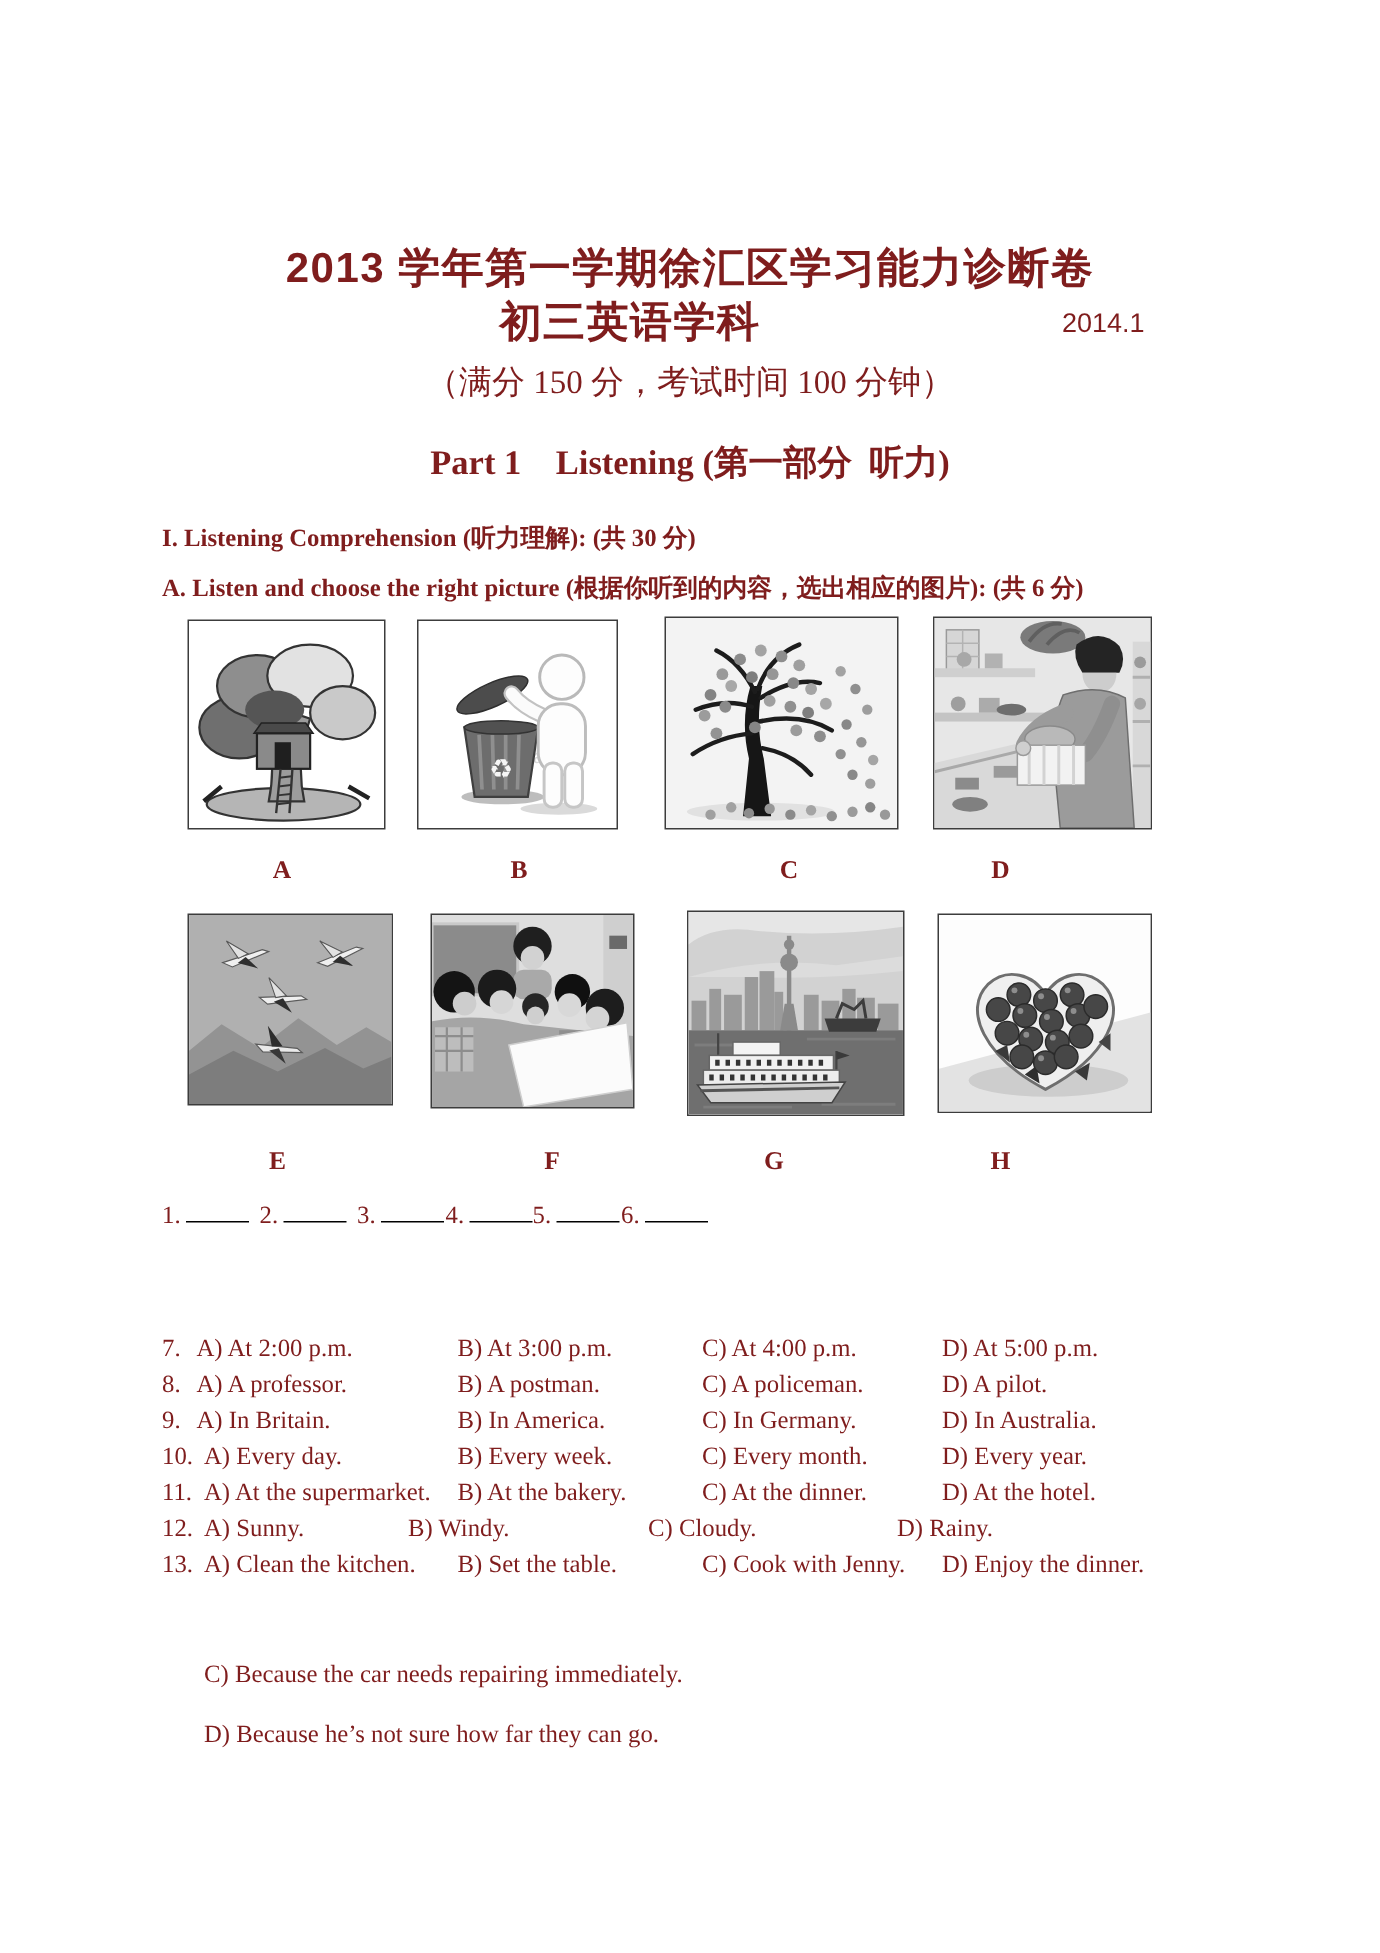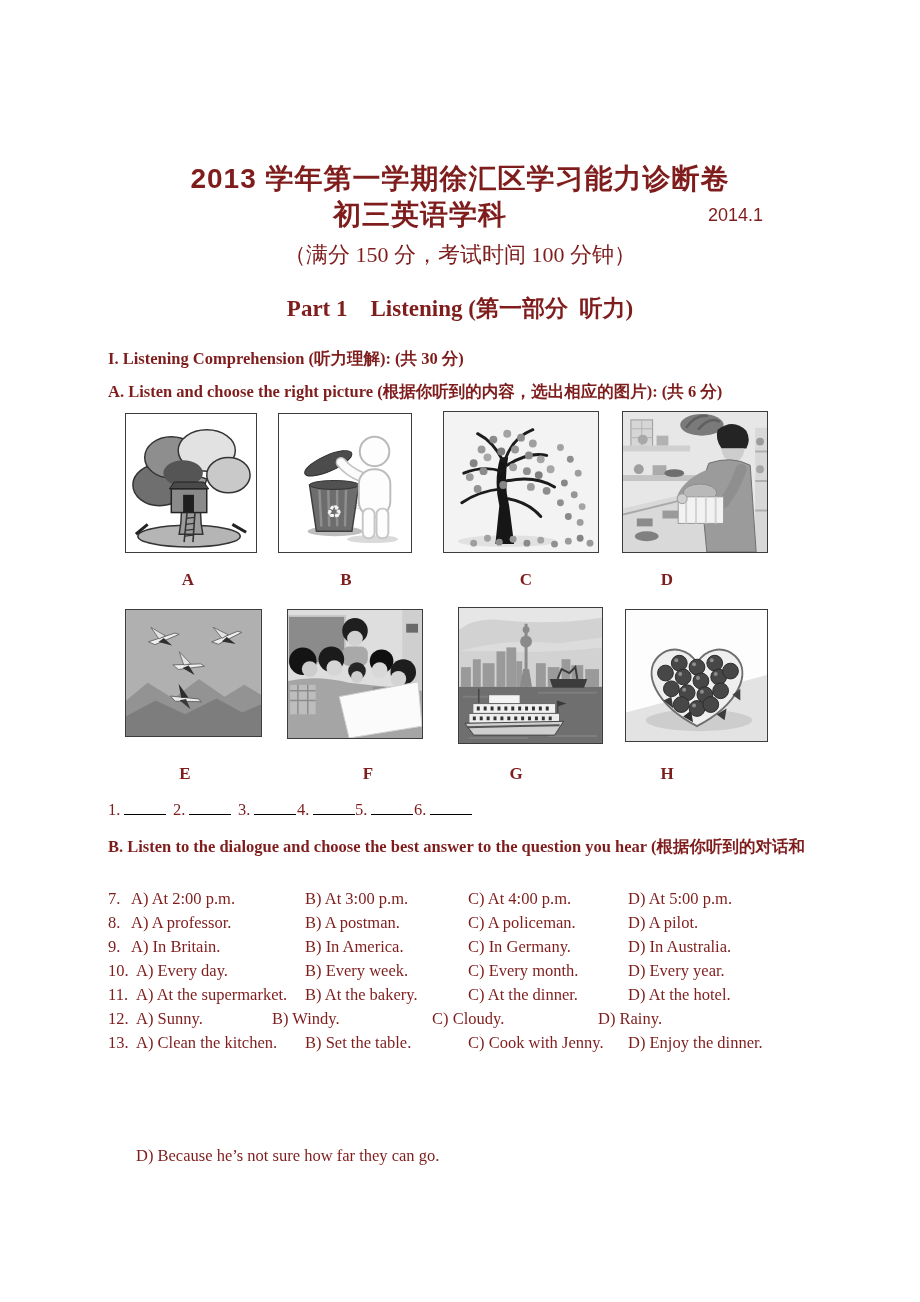--- a/index.html
+++ b/index.html
@@ -301,21 +301,20 @@
 
   <div>
     <span class="blank-item" style="left:108px;top:799px;"><span>1.</span><span class="bline"></span></span>
     <span class="blank-item" style="left:173px;top:799px;"><span>2.</span><span class="bline"></span></span>
     <span class="blank-item" style="left:238px;top:799px;"><span>3.</span><span class="bline"></span></span>
     <span class="blank-item" style="left:297px;top:799px;"><span>4.</span><span class="bline"></span></span>
     <span class="blank-item" style="left:355px;top:799px;"><span>5.</span><span class="bline"></span></span>
     <span class="blank-item" style="left:414px;top:799px;"><span>6.</span><span class="bline"></span></span>
   </div>
 
-  <div class="abs sechead" style="top:836px;">B. Listen to the dialogue and choose the best answer to the question you hear (根据你听到的对话和</div>
 
   <div class="qrow" style="top:889px;">
     <span style="left:108px;">7.</span>
     <span style="left:131px;">A) At 2:00 p.m.</span>
     <span style="left:305px;">B) At 3:00 p.m.</span>
     <span style="left:468px;">C) At 4:00 p.m.</span>
     <span style="left:628px;">D) At 5:00 p.m.</span>
   </div>
   <div class="qrow" style="top:913px;">
     <span style="left:108px;">8.</span>
@@ -353,17 +352,20 @@
     <span style="left:598px;">D) Rainy.</span>
   </div>
   <div class="qrow" style="top:1033px;">
     <span style="left:108px;">13.</span>
     <span style="left:136px;">A) Clean the kitchen.</span>
     <span style="left:305px;">B) Set the table.</span>
     <span style="left:468px;">C) Cook with Jenny.</span>
     <span style="left:628px;">D) Enjoy the dinner.</span>
   </div>
 
+  <div class="qrow" style="top:1106px;">
+    <span style="left:136px;">C) Because the car needs repairing immediately.</span>
+  </div>
   <div class="qrow" style="top:1146px;">
     <span style="left:136px;">D) Because he’s not sure how far they can go.</span>
   </div>
 
 </div>
 
 </body></html>

